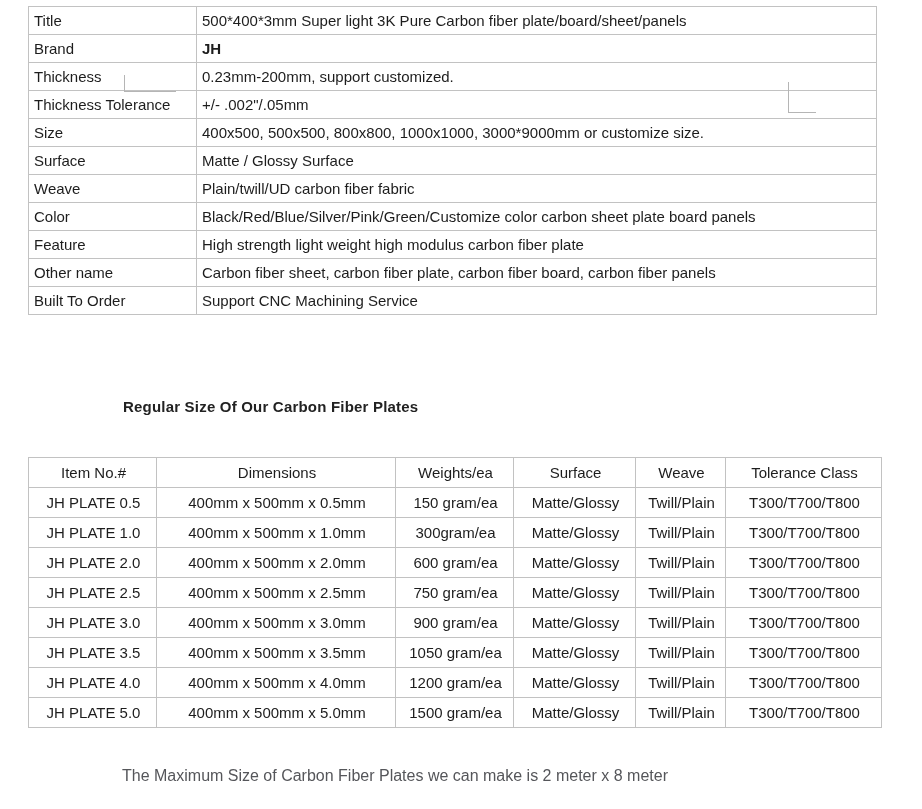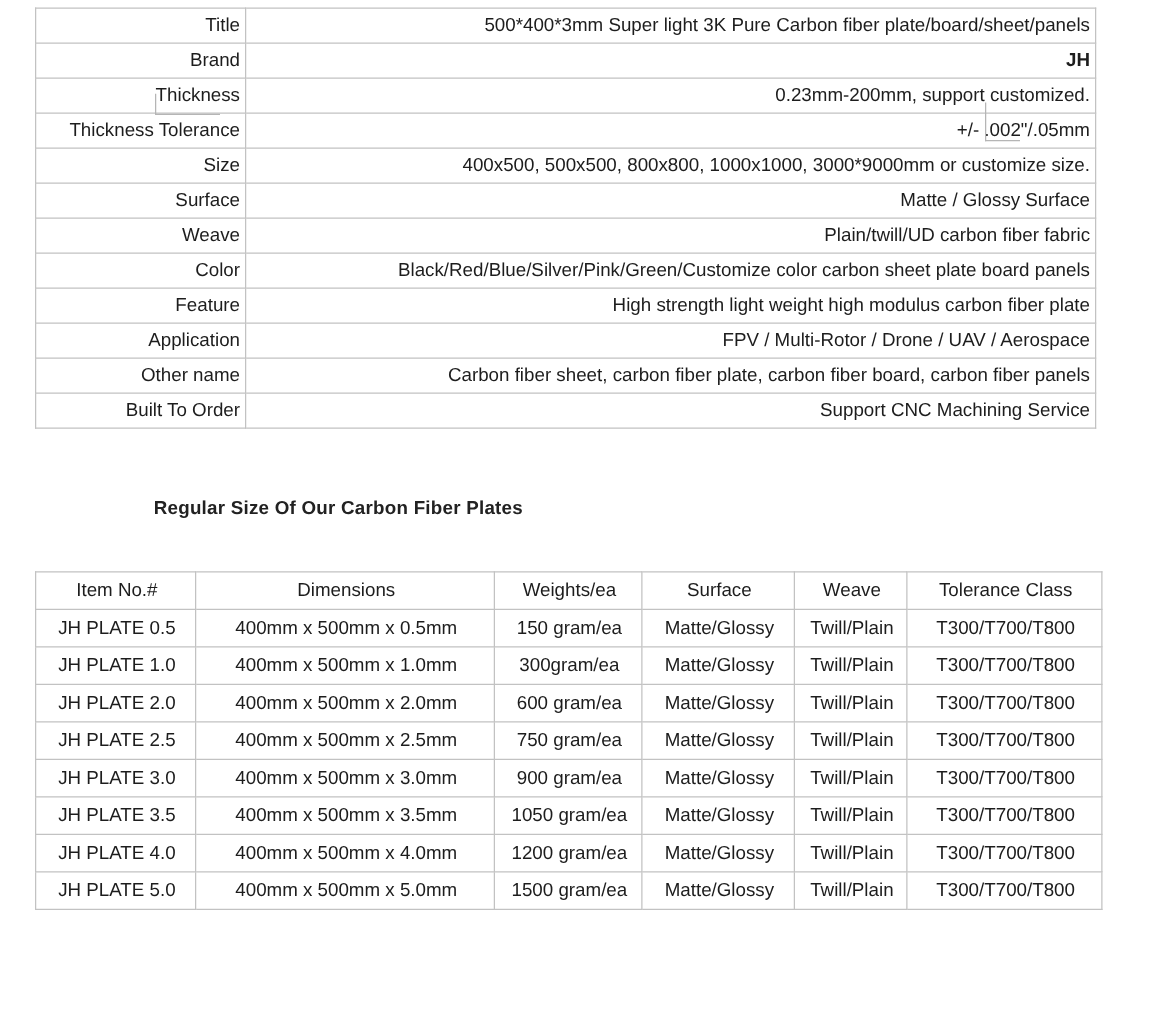--- a/index.html
+++ b/index.html
@@ -7,21 +7,21 @@
     position:relative;
     width:922px; height:809px;
     background:#ffffff;
     font-family:"Liberation Sans", sans-serif;
     color:#1d1d1d;
     overflow:hidden;
   }
   table { border-collapse:collapse; table-layout:fixed; position:absolute; }
 
   
-  .spec { left:28px; top:6px; width:849px;text-align:right; }
+  .spec { left:28px; top:6px; width:849px; }
   .spec td {
     border:1px solid #c2c2c2;
     height:27px; line-height:27px;
     padding:0 4px 0 5px;
     font-size:15px;
     white-space:nowrap; overflow:hidden;
   }
   .spec col.c-label { width:168px; }
   .spec td.val.bold { font-weight:bold; }
 
@@ -101,24 +101,20 @@
           <td class="lbl">Weave</td>
           <td class="val">Plain/twill/UD carbon fiber fabric</td>
         </tr>
         <tr>
           <td class="lbl">Color</td>
           <td class="val">Black/Red/Blue/Silver/Pink/Green/Customize color carbon sheet plate board panels</td>
         </tr>
         <tr>
           <td class="lbl">Feature</td>
           <td class="val">High strength light weight high modulus carbon fiber plate</td>
-        </tr>
-        <tr>
-          <td class="lbl">Application</td>
-          <td class="val">FPV / Multi-Rotor / Drone / UAV / Aerospace</td>
         </tr>
         <tr>
           <td class="lbl">Other name</td>
           <td class="val">Carbon fiber sheet, carbon fiber plate, carbon fiber board, carbon fiber panels</td>
         </tr>
         <tr>
           <td class="lbl">Built To Order</td>
           <td class="val">Support CNC Machining Service</td>
         </tr>
       </tbody>
@@ -206,19 +202,20 @@
           <td>JH PLATE 5.0</td>
           <td>400mm x 500mm x 5.0mm</td>
           <td>1500 gram/ea</td>
           <td>Matte/Glossy</td>
           <td>Twill/Plain</td>
           <td>T300/T700/T800</td>
         </tr>
       </tbody>
   </table>
 
+  <div class="footer-note">The Maximum Size of Carbon Fiber Plates we can make is 2 meter x 8 meter</div>
 
   <div class="mark mark-v1"></div>
   <div class="mark mark-h1"></div>
   <div class="mark mark-v2"></div>
   <div class="mark mark-h2"></div>
 
 </div>
 
 </body></html>

